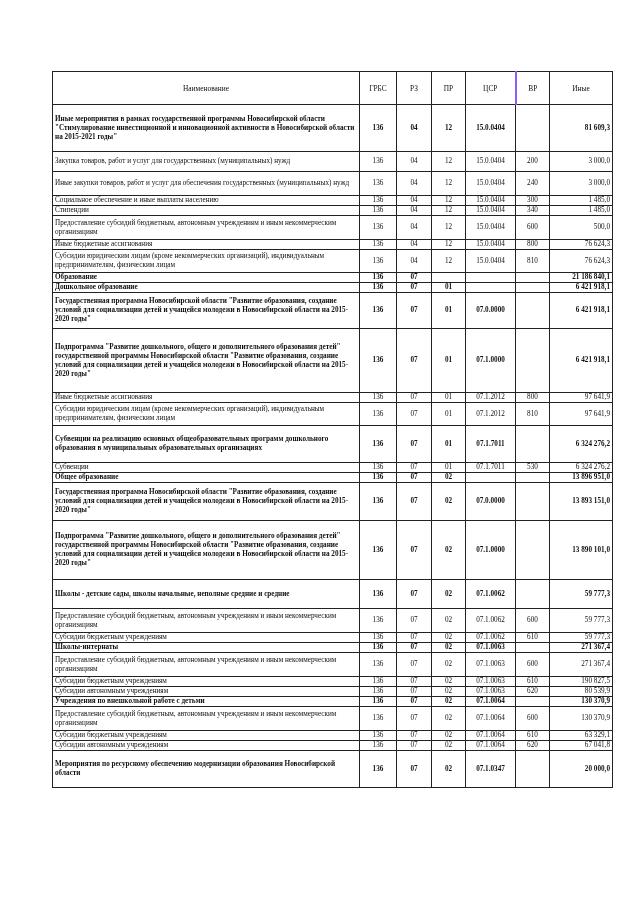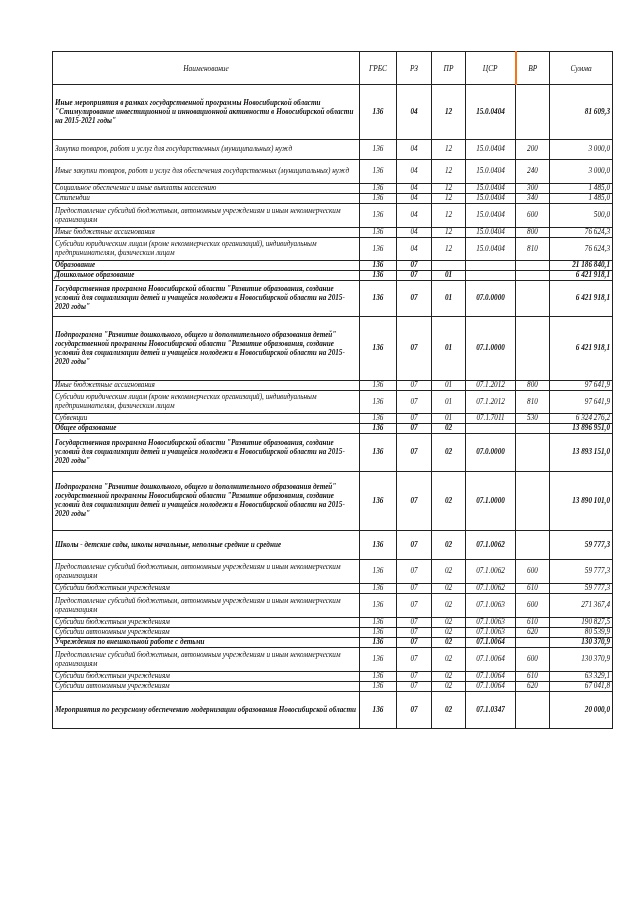--- a/index.html
+++ b/index.html
@@ -1,18 +1,18 @@
 <!DOCTYPE html>
 <html><head>
 <meta charset="utf-8">
 <style>
   html, body { margin: 0; padding: 0; background: #ffffff; }
   body { width: 640px; height: 905px; position: relative; overflow: hidden; font-family: "Liberation Serif", "DejaVu Serif", serif; color: #111; }
   .page { position: absolute; left: 0; top: 0; width: 640px; height: 905px; background: #fff; }
-  table.budget { position: absolute; left: 52px; top: 51px; width: 560px; border-collapse: collapse; table-layout: fixed; font-style: italic; }
+  table.budget { position: absolute; left: 52px; top: 71px; width: 560px; border-collapse: collapse; table-layout: fixed; }
   table.budget td, table.budget th { border: 1px solid #222; padding: 0 2px; font-size: 7.2px; line-height: 9px; vertical-align: middle; overflow: hidden; }
   table.budget th { font-weight: normal; text-align: center; font-size: 7.4px; }
   col.c-name { width: 307px; }
   col.c-grbs { width: 37px; }
   col.c-rz { width: 35px; }
   col.c-pr { width: 34px; }
   col.c-csr { width: 50px; }
   col.c-vr { width: 34px; }
   col.c-sum { width: 63px; }
   td.name { text-align: left; }
@@ -35,27 +35,27 @@
         <col class="c-csr">
         <col class="c-vr">
         <col class="c-sum">
     </colgroup>
     <thead>
       <tr style="height:33px">
         <th>Наименование</th>
         <th>ГРБС</th>
         <th>РЗ</th>
         <th>ПР</th>
-        <th class="csr-h" style="border-right:2px solid #f97316">ЦСР</th>
+        <th class="csr-h" style="border-right:2px solid #8b5cf6">ЦСР</th>
         <th>ВР</th>
-        <th>Сумма</th>
+        <th>Иные</th>
       </tr>
     </thead>
     <tbody id="table-body">
-        <tr class="bold" style="height: 55px;">
+        <tr class="bold" style="height: 47px;">
           <td class="name">Иные мероприятия в рамках государственной программы Новосибирской области "Стимулирование инвестиционной и инновационной активности в Новосибирской области на 2015-2021 годы"</td>
           <td class="code">136</td>
           <td class="code">04</td>
           <td class="code">12</td>
           <td class="code csr">15.0.0404</td>
           <td class="code"></td>
           <td class="sum">81 609,3</td>
         </tr>
         <tr style="height: 20px;">
           <td class="name">Закупка товаров, работ и услуг для государственных (муниципальных) нужд</td>
@@ -167,20 +167,29 @@
         </tr>
         <tr style="height: 23px;">
           <td class="name">Субсидии юридическим лицам (кроме некоммерческих организаций), индивидуальным предпринимателям, физическим лицам</td>
           <td class="code">136</td>
           <td class="code">07</td>
           <td class="code">01</td>
           <td class="code csr">07.1.2012</td>
           <td class="code">810</td>
           <td class="sum">97 641,9</td>
         </tr>
+        <tr class="bold" style="height: 37px;">
+          <td class="name">Субвенции на реализацию основных общеобразовательных программ дошкольного образования в муниципальных образовательных организациях</td>
+          <td class="code">136</td>
+          <td class="code">07</td>
+          <td class="code">01</td>
+          <td class="code csr">07.1.7011</td>
+          <td class="code"></td>
+          <td class="sum">6 324 276,2</td>
+        </tr>
         <tr style="height: 9px;">
           <td class="name">Субвенции</td>
           <td class="code">136</td>
           <td class="code">07</td>
           <td class="code">01</td>
           <td class="code csr">07.1.7011</td>
           <td class="code">530</td>
           <td class="sum">6 324 276,2</td>
         </tr>
         <tr class="bold" style="height: 9px;">
@@ -229,20 +238,29 @@
           <td class="sum">59 777,3</td>
         </tr>
         <tr style="height: 9px;">
           <td class="name">Субсидии бюджетным учреждениям</td>
           <td class="code">136</td>
           <td class="code">07</td>
           <td class="code">02</td>
           <td class="code csr">07.1.0062</td>
           <td class="code">610</td>
           <td class="sum">59 777,3</td>
+        </tr>
+        <tr class="bold" style="height: 9px;">
+          <td class="name">Школы-интернаты</td>
+          <td class="code">136</td>
+          <td class="code">07</td>
+          <td class="code">02</td>
+          <td class="code csr">07.1.0063</td>
+          <td class="code"></td>
+          <td class="sum">271 367,4</td>
         </tr>
         <tr style="height: 24px;">
           <td class="name">Предоставление субсидий бюджетным, автономным учреждениям и иным некоммерческим организациям</td>
           <td class="code">136</td>
           <td class="code">07</td>
           <td class="code">02</td>
           <td class="code csr">07.1.0063</td>
           <td class="code">600</td>
           <td class="sum">271 367,4</td>
         </tr>

